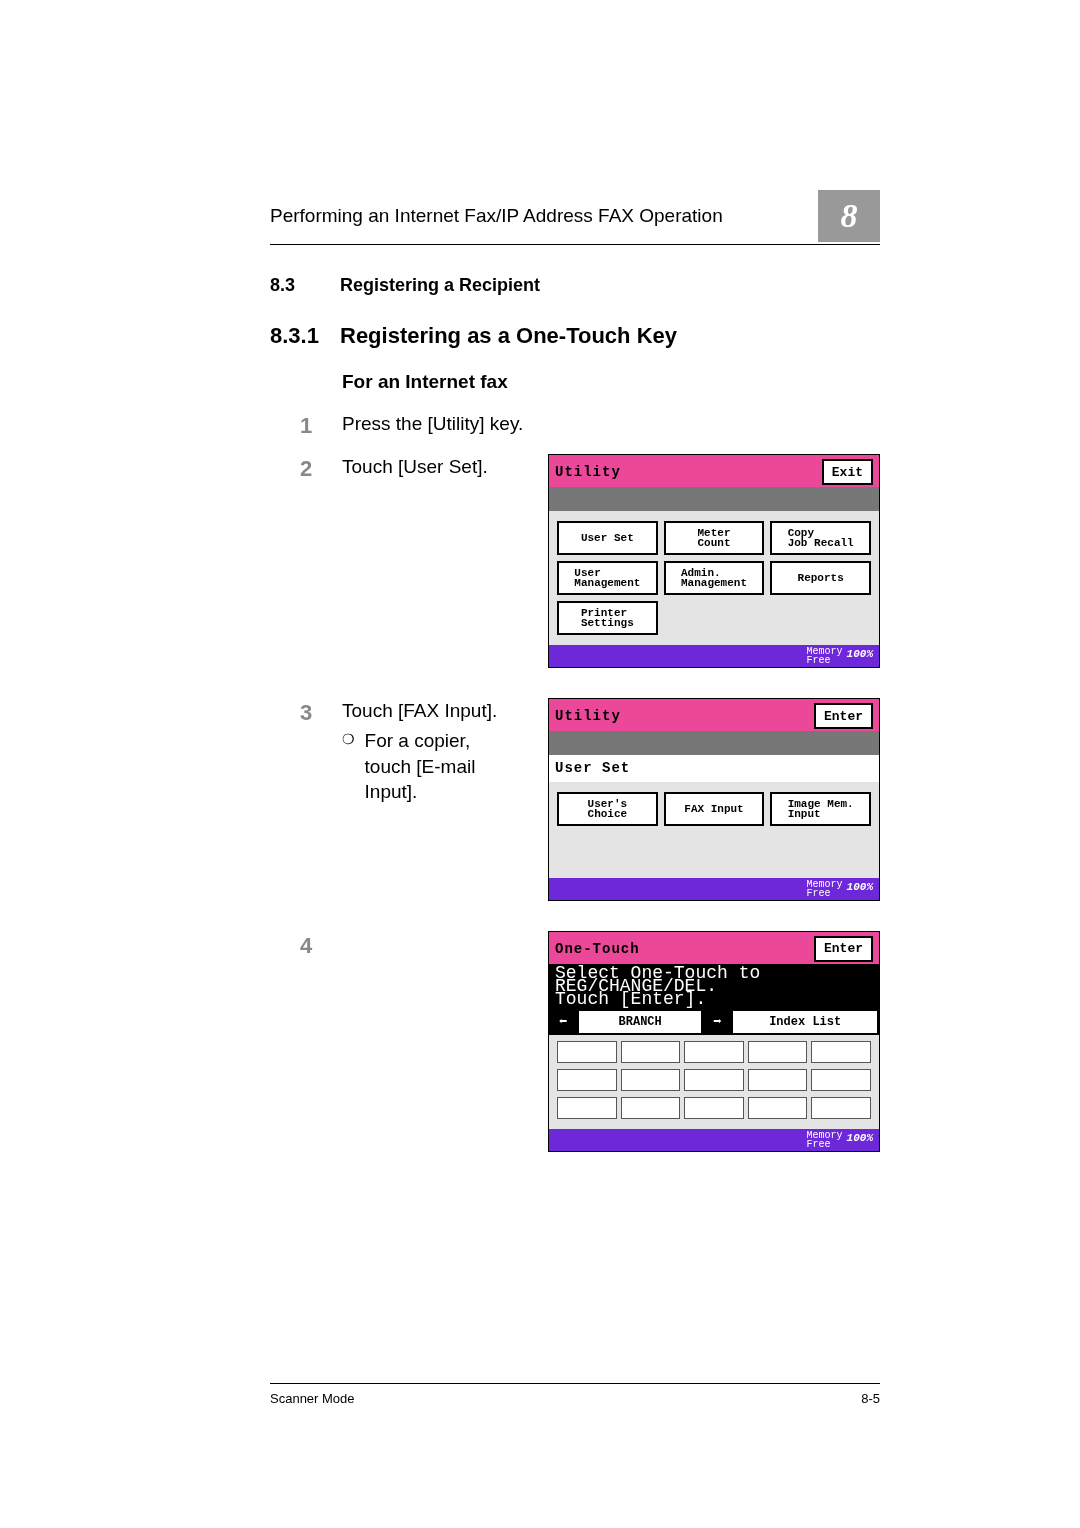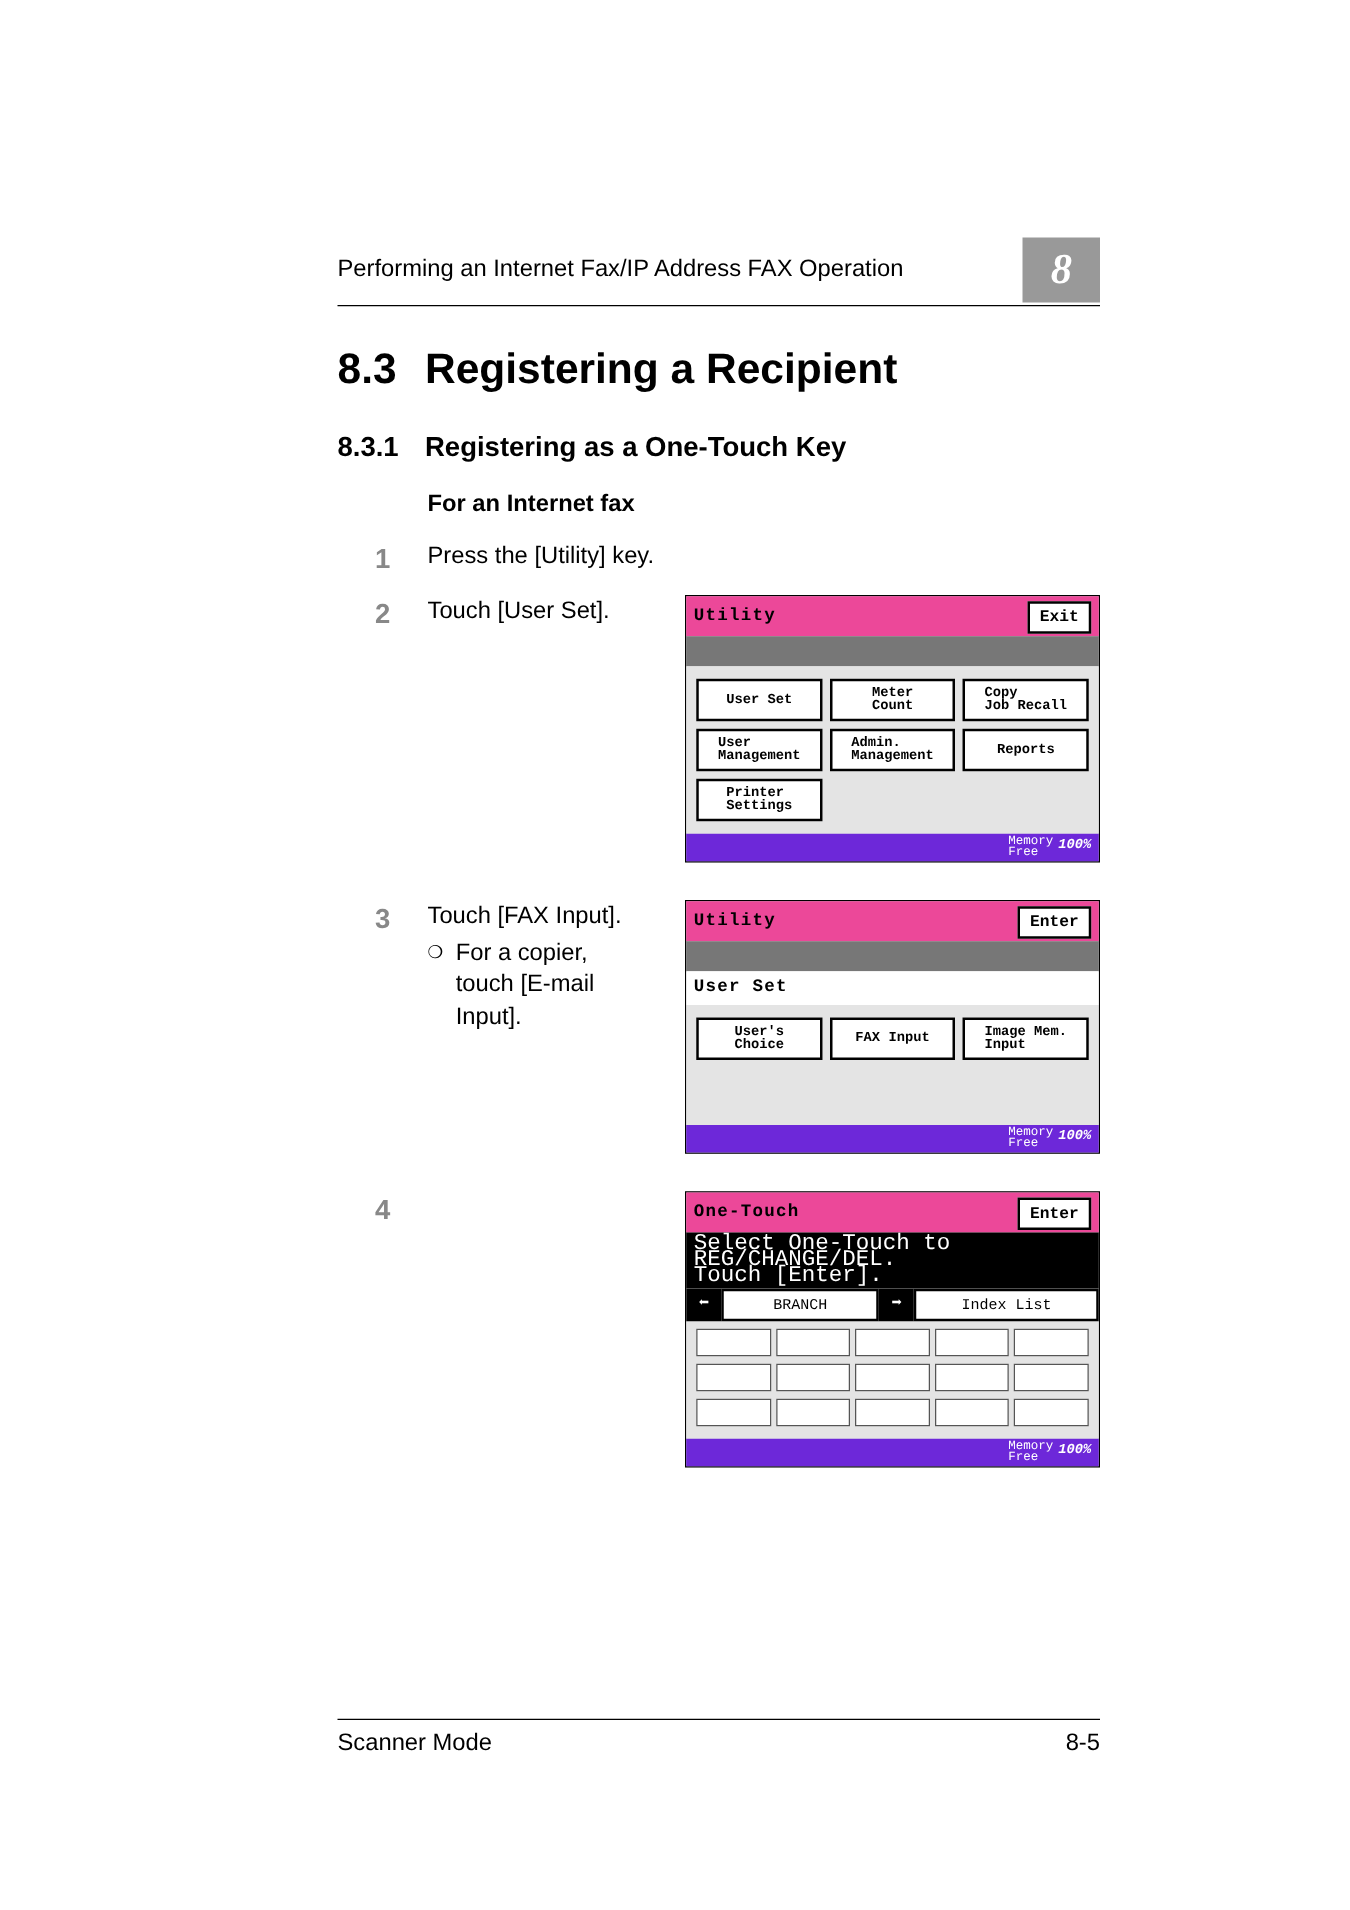--- a/index.html
+++ b/index.html
@@ -36,21 +36,21 @@
     display: flex;
     align-items: center;
     justify-content: center;
     font-size: 34px;
     font-weight: bold;
     font-style: italic;
     font-family: "Times New Roman", serif;
   }
   .rule { border: none; border-top: 1.5px solid #000; margin: 0 0 28px 0; }
   .h2 {
-    font-size: 34px;
+    font-size: 18px;
     font-weight: bold;
     margin: 10px 0 24px 0;
   }
   .h2 .num { display: inline-block; width: 70px; }
   .h3 {
     font-size: 22px;
     font-weight: bold;
     margin: 0 0 18px 0;
   }
   .h3 .num { display: inline-block; width: 70px; }
@@ -92,21 +92,21 @@
   .row .shot-col {
     margin-left: auto;
   }
   .footer {
     position: absolute;
     left: 270px;
     right: 200px;
     bottom: 120px;
   }
   .footer hr { border: none; border-top: 1.5px solid #000; margin: 0 0 6px 0; }
-  .footer .ftext { display: flex; justify-content: space-between; font-size: 19px; }
+  .footer .ftext { display: flex; justify-content: space-between; font-size: 13px; }
 
   
   .lcd {
     width: 330px;
     background: #e4e4e4;
     border: 1px solid #000;
     font-family: "Courier New", monospace;
     font-size: 14px;
   }
   .lcd * { box-sizing: border-box; }
@@ -177,21 +177,21 @@
   .lcd .tabrow .arrow {
     width: 28px; height: 26px;
     background: #000; color: #fff;
     display: flex; align-items: center; justify-content: center;
     font-size: 14px; font-weight: bold;
   }
   .lcd .tabrow .tab {
     border: 2px solid #000;
     display: flex; align-items: center; justify-content: center;
     padding: 0 8px;
-    font-weight: normal;
+    font-weight: bold;
     font-size: 12px;
     height: 26px;
   }
   .lcd .slots {
     background: #e4e4e4;
     padding: 6px 8px 10px 8px;
   }
   .lcd .slots .srow { display: flex; gap: 4px; margin-bottom: 6px; }
   .lcd .slots .slot {
     flex: 1;

